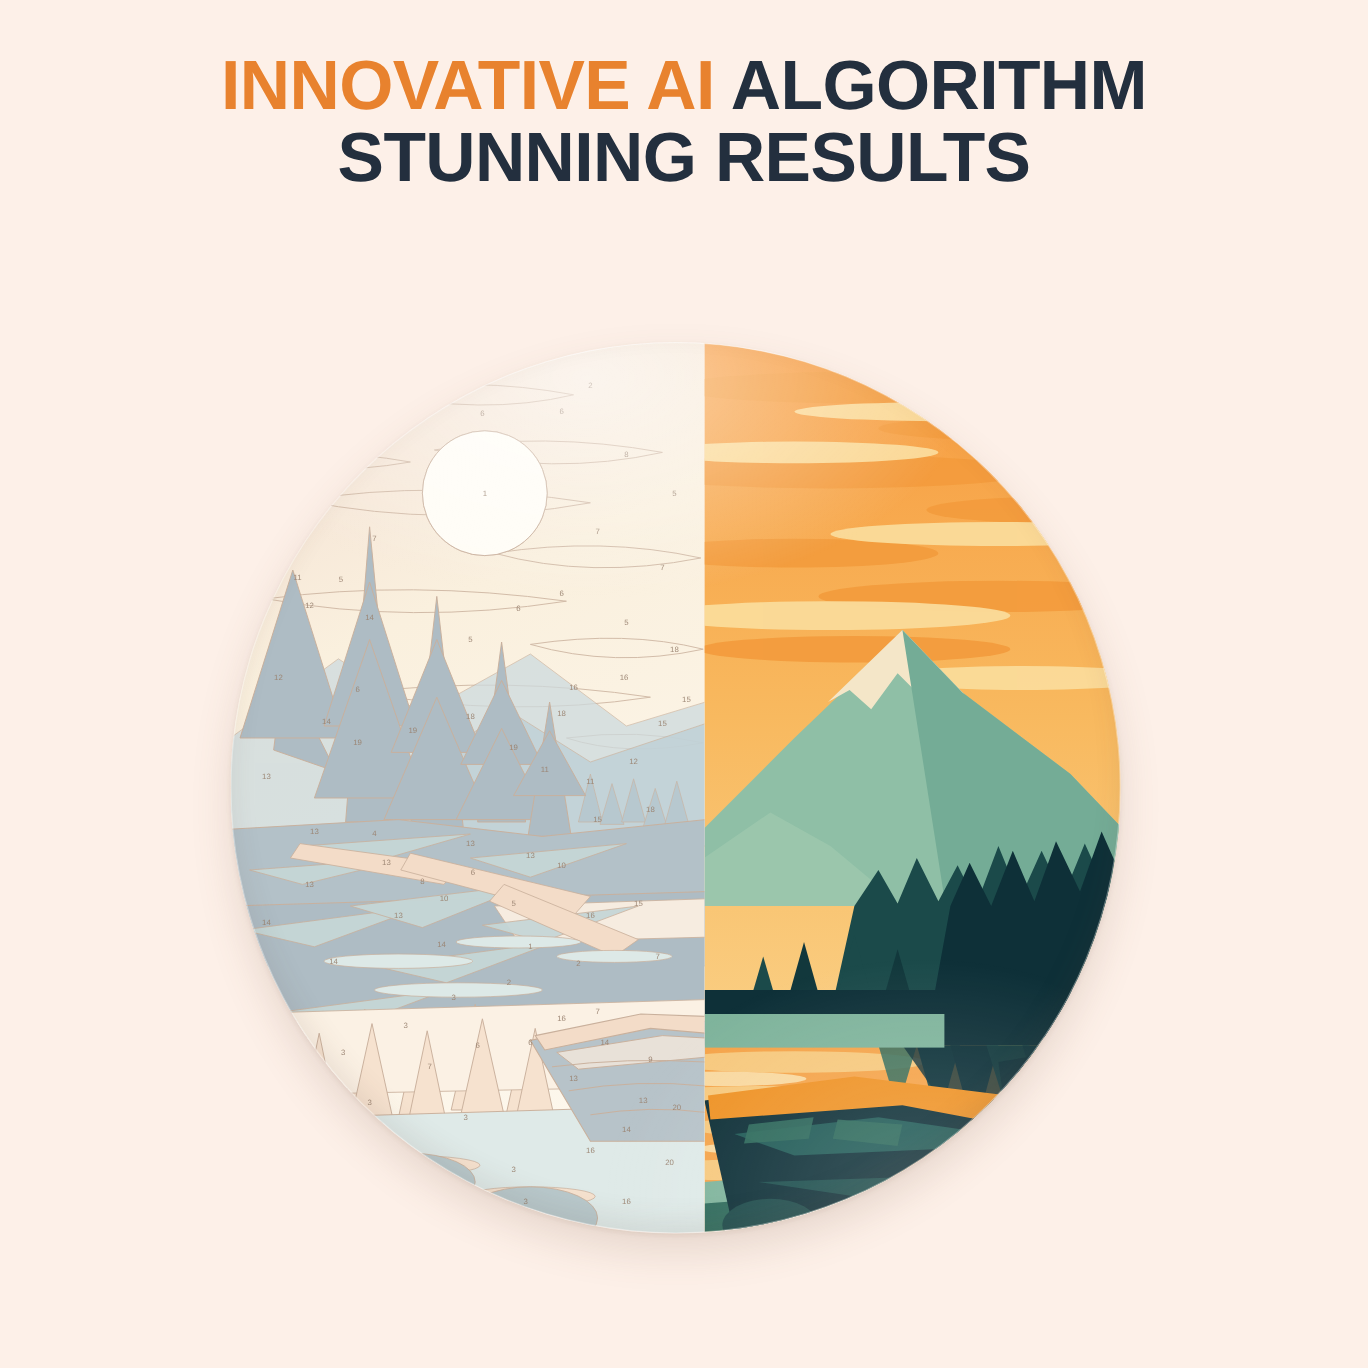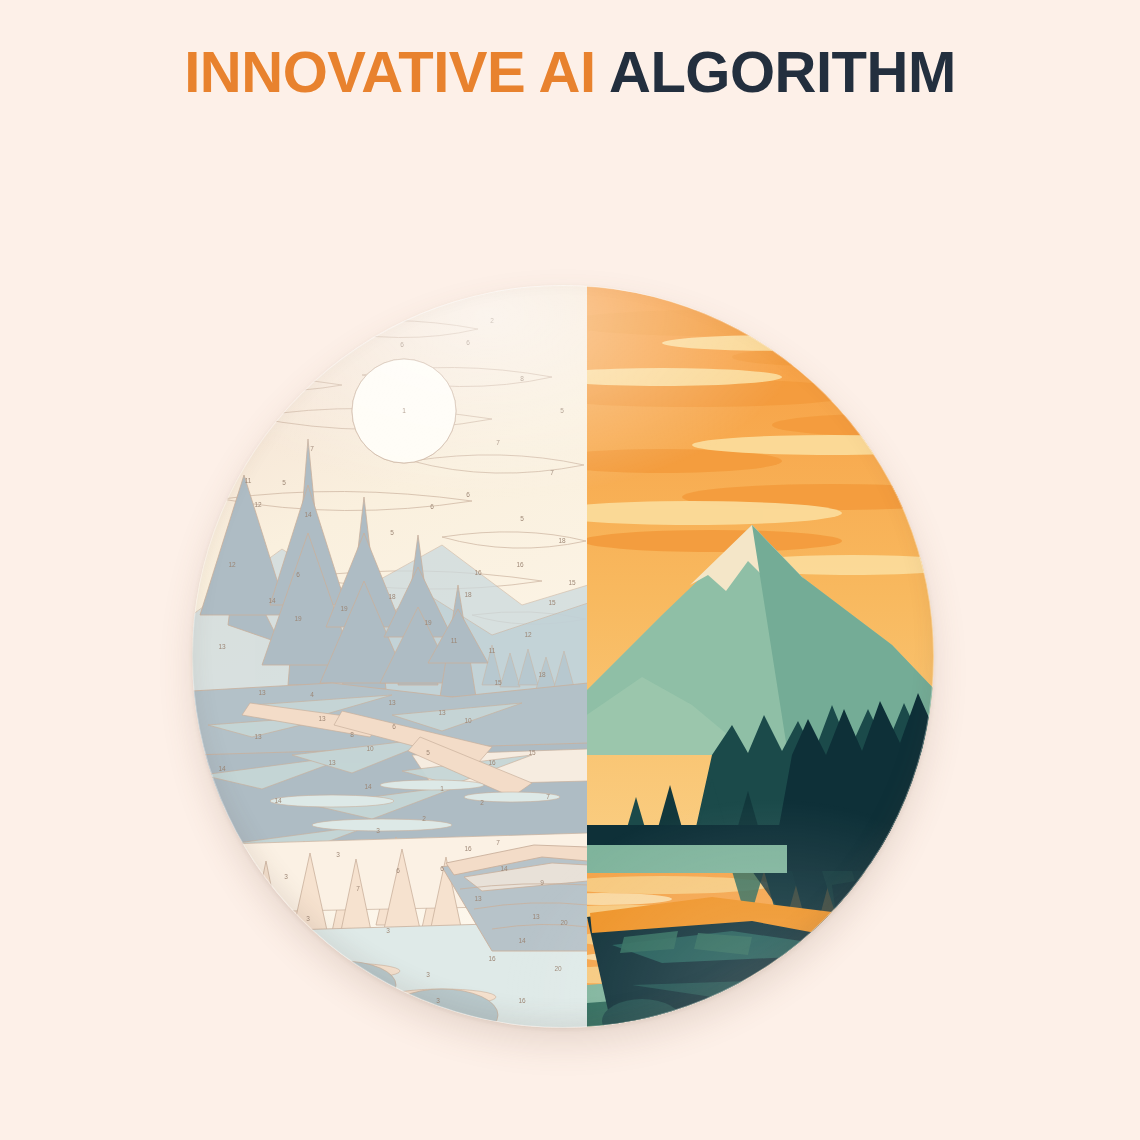--- a/index.html
+++ b/index.html
@@ -46,20 +46,21 @@
       radial-gradient(ellipse 60% 45% at 78% 96%, rgba(255,255,255,0.20), rgba(255,255,255,0) 60%);
     box-shadow: inset 0 0 0 1px rgba(255,255,255,0.35),
                 inset 0 -10px 22px rgba(90,70,60,0.10);
   }
 </style>
 </head>
 <body style="background: rgb(253, 240, 232);">
 
 <div class="headline" style="color: rgb(35, 47, 62);">
   <span class="ln"><span class="accent" style="color: rgb(232, 130, 46);">INNOVATIVE AI</span><span> ALGORITHM</span></span>
+  <span class="ln">STUNNING RESULTS</span>
 </div>
 
 <div class="art-wrap">
   <div class="disc">
     <svg viewBox="0 0 742 743">
       <defs>
         <clipPath id="circ">
             <circle cx="371" cy="371.5" r="371"></circle>
           </clipPath>
         <clipPath id="leftC">

